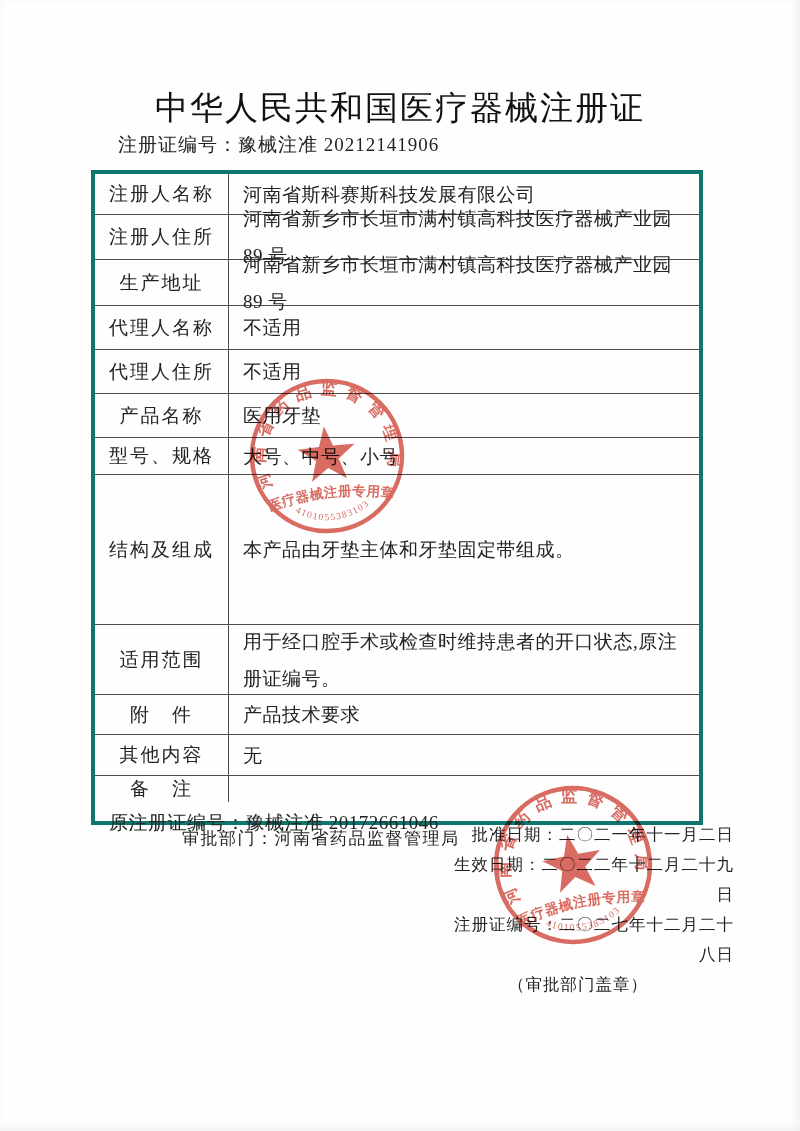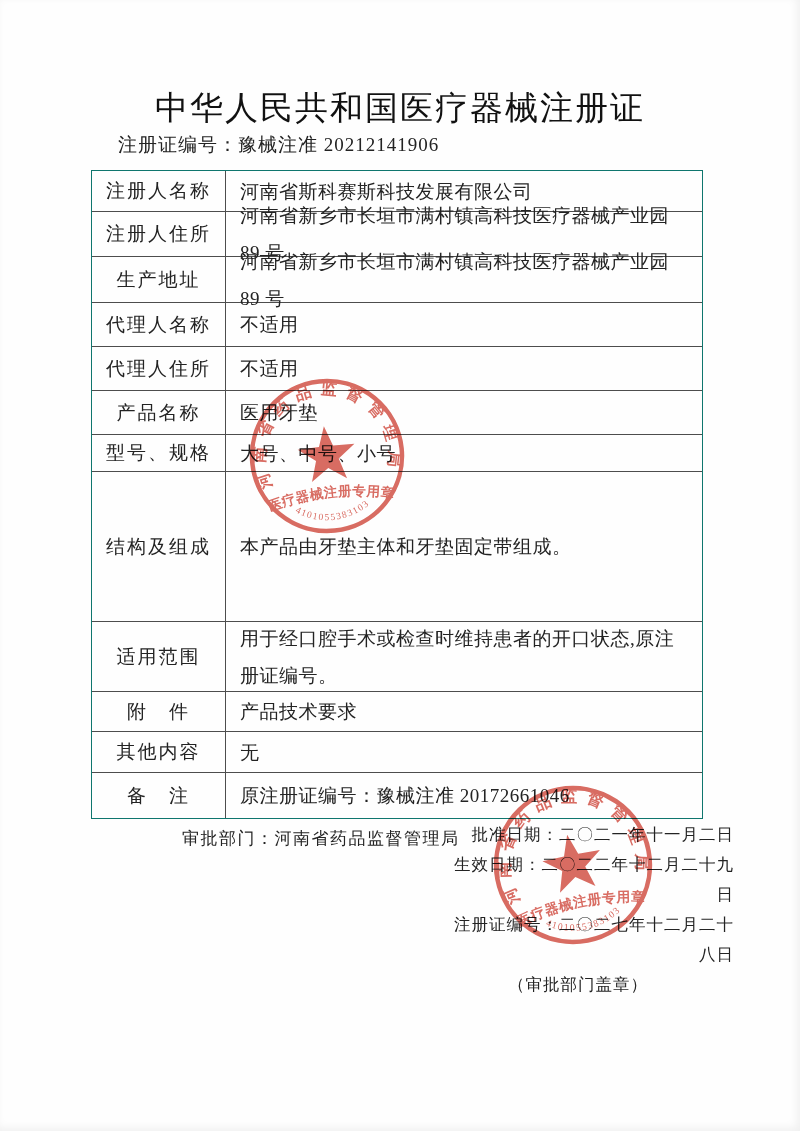--- a/index.html
+++ b/index.html
@@ -9,24 +9,24 @@
     font-family:"Liberation Serif","DejaVu Serif",serif;color:#232323;
     box-shadow:inset -3px -3px 8px rgba(0,0,0,0.06);
   }
   .title{
     position:absolute;top:86px;left:0;width:100%;text-align:center;
     font-size:33px;font-weight:normal;letter-spacing:2px;color:#111;
   }
   .cert-line{position:absolute;top:132px;left:118px;font-size:19px;letter-spacing:1px;}
   .cert-table{
     position:absolute;top:170px;left:91px;width:612px;
-    border:1px solid #0f766e;box-sizing:border-box;
+    border:4px solid #0f766e;box-sizing:border-box;
   }
   .trow{display:flex;border-bottom:1px solid #4d4d4d;box-sizing:border-box;}
-  .trow:last-child{border-bottom:none;}
+  .trow:last-child{border-bottom:none;flex-direction:column;}
   .cell{box-sizing:border-box;}
   .lbl{
     width:134px;border-right:1px solid #4d4d4d;
     display:flex;align-items:center;justify-content:center;
     font-size:19px;letter-spacing:2px;text-align:center;flex-shrink:0;
   }
   .val{
     flex:1;display:flex;align-items:center;
     padding:2px 10px 2px 14px;font-size:19px;line-height:37px;letter-spacing:0.5px;
   }

